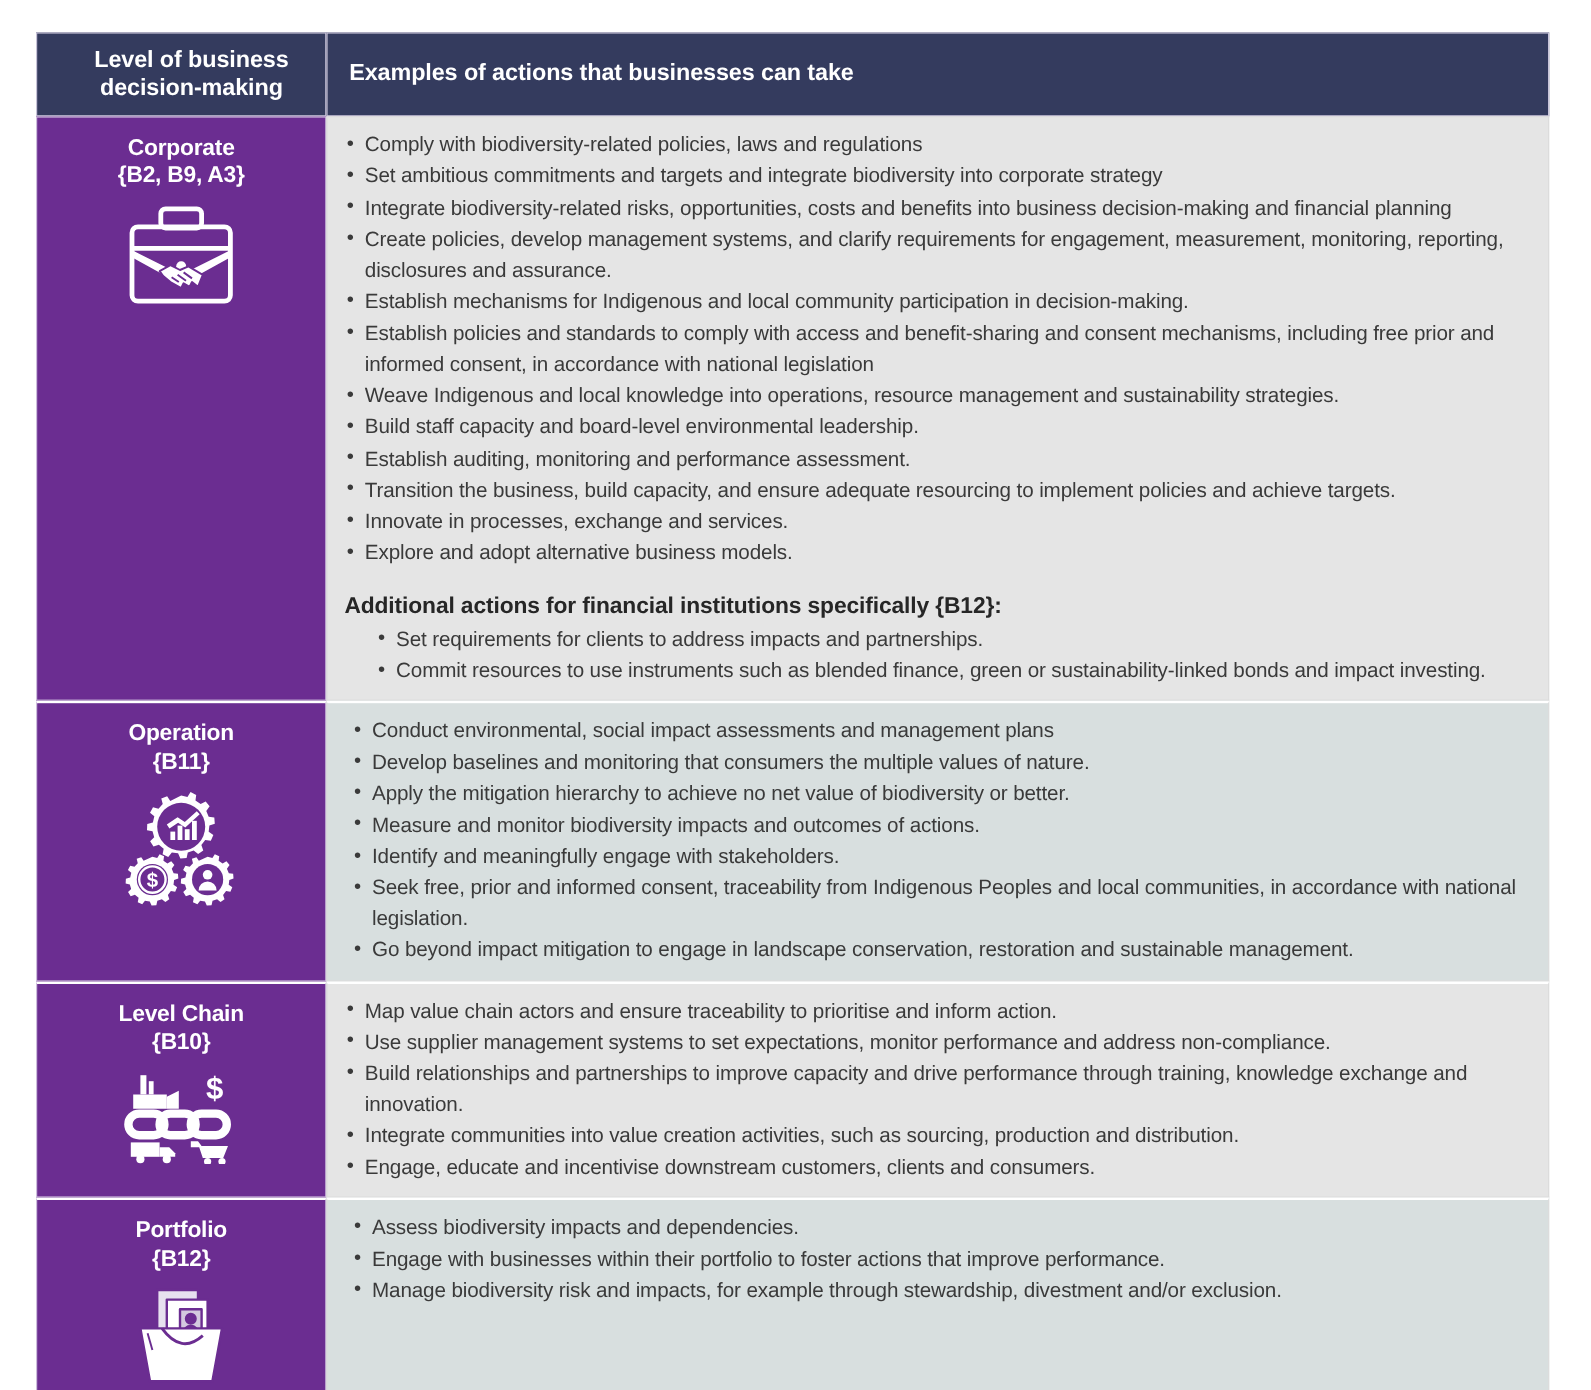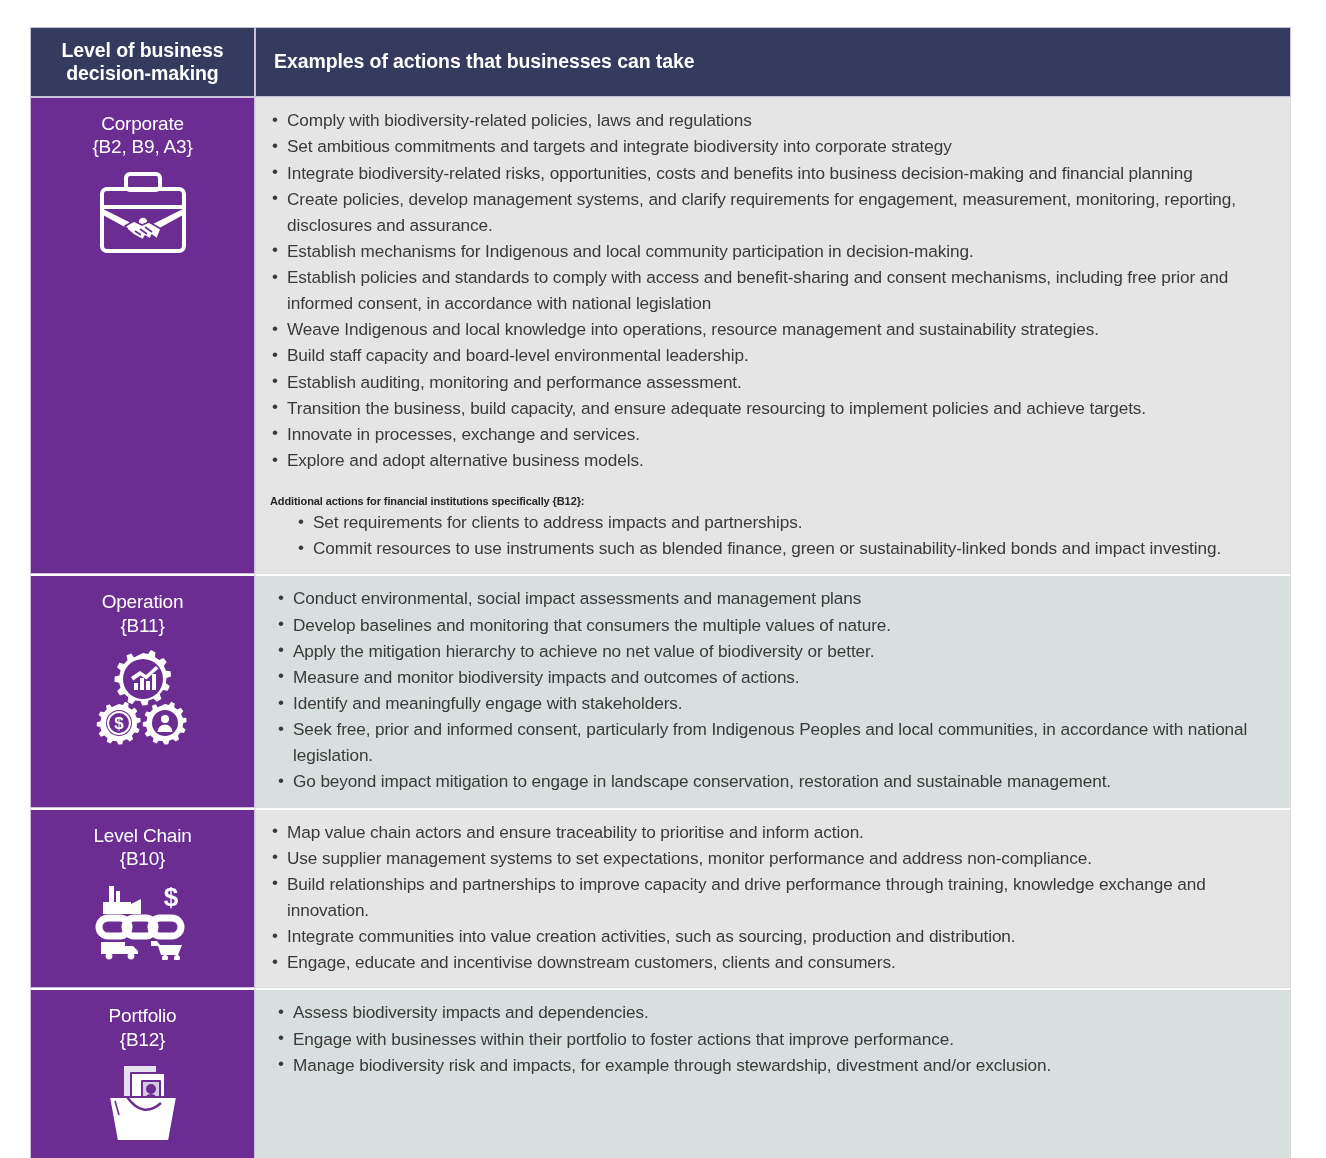--- a/index.html
+++ b/index.html
@@ -37,21 +37,21 @@
     text-align: left;
     vertical-align: middle;
     letter-spacing: -0.1px;
     line-height: 1.16;
     padding: 11px 12px 12px 12px;
     border: 1px solid #c7c2d8;
   }
   th.th-level {
     width: 211px;
     text-align: center;
-    padding-left: 6px;
+    padding-left: 23px;
     padding-right: 6px;
   }
   th.th-examples {
     padding-left: 18px;
   }
 
   
   td.level-cell {
     background: #6b2d91;
     color: #ffffff;
@@ -59,21 +59,21 @@
     vertical-align: top;
     text-align: center;
     padding: 14px 6px 16px 6px;
     border: 1px solid #cdbcdc;
     border-top: 2px solid #ffffff;
   }
   tbody tr:first-child td.level-cell { border-top: 1px solid #cdbcdc; }
 
   .level-label {
     font-size: 19px;
-    font-weight: normal;
+    font-weight: bold;
     line-height: 1.22;
     letter-spacing: -0.2px;
     margin: 0 0 6px 0;
     white-space: pre-line;
   }
   .level-icon {
     margin-top: 10px;
     display: flex;
     justify-content: center;
     align-items: flex-start;
@@ -108,21 +108,21 @@
   ul.bullets > li::before {
     content: "\2022";
     position: absolute;
     left: 2px;
     top: -0.5px;
     font-size: 17px;
     color: #3a3a3a;
   }
 
   .sub-heading {
-    font-size: 11px;
+    font-size: 19px;
     font-weight: bold;
     color: #262626;
     margin-top: 22px;
     margin-bottom: 2px;
     letter-spacing: -0.1px;
   }
   ul.bullets.sub {
     margin-left: 26px;
   }
 </style>
@@ -219,21 +219,21 @@
             </svg>
           </div>
         </td>
         <td class="content-cell bg-blue">
           <ul class="bullets">
             <li>Conduct environmental, social impact assessments and management plans</li>
             <li>Develop baselines and monitoring that consumers the multiple values of nature.</li>
             <li>Apply the mitigation hierarchy to achieve no net value of biodiversity or better.</li>
             <li>Measure and monitor biodiversity impacts and outcomes of actions.</li>
             <li>Identify and meaningfully engage with stakeholders.</li>
-            <li>Seek free, prior and informed consent, particularly from Indigenous Peoples and local communities, in accordance with national legislation.</li>
+            <li>Seek free, prior and informed consent, traceability from Indigenous Peoples and local communities, in accordance with national legislation.</li>
             <li>Go beyond impact mitigation to engage in landscape conservation, restoration and sustainable management.</li>
           </ul>
         </td>
       </tr>
 
       <tr>
         <td class="level-cell">
           <div class="level-label">Level Chain
 {B10}</div>
           <div class="level-icon">

